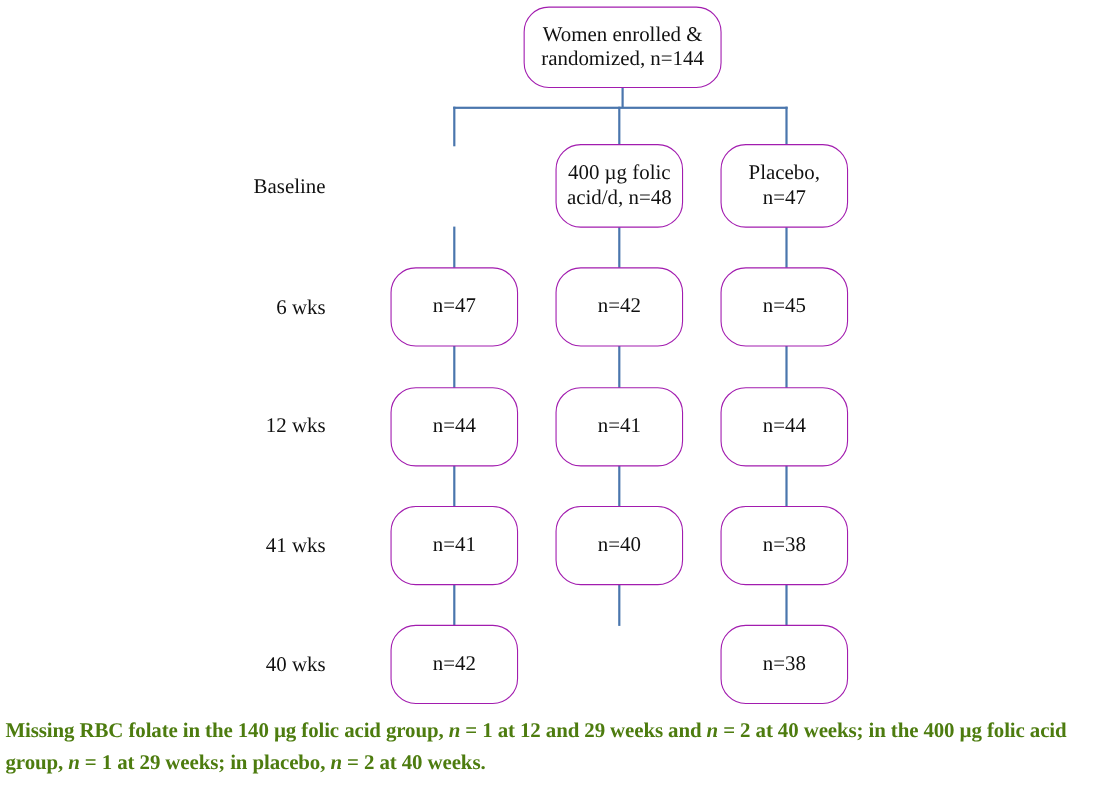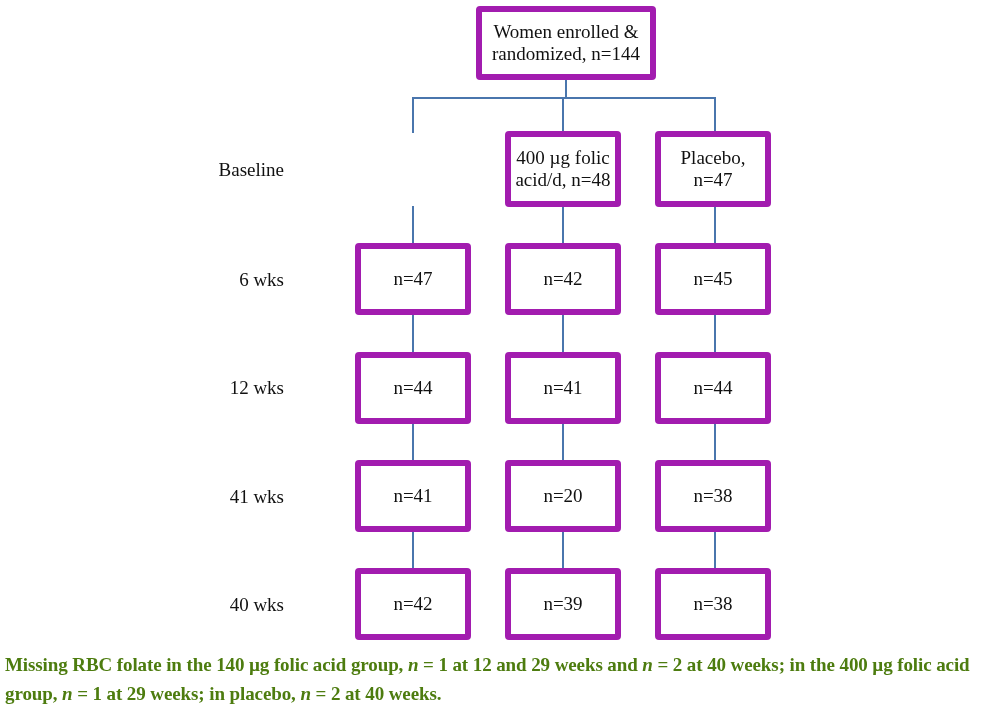--- a/index.html
+++ b/index.html
@@ -26,22 +26,22 @@
     position: absolute;
     background: #4a76ad;
   }
   .conn-v { width: 2px; }
   .conn-h { height: 2px; }
 
   
   .node {
     position: absolute;
     box-sizing: border-box;
-    border: 6px solid #a21caf;
-    border-radius: 4px;
+    border: 1px solid #a21caf;
+    border-radius: 23px;
     background: #ffffff;
     display: flex;
     align-items: center;
     justify-content: center;
     text-align: center;
     line-height: 1.18;
     z-index: 2;
   }
   .node-text {
     display: block;
@@ -77,21 +77,21 @@
   
   .row-0 { top: 243px; }
   .row-1 { top: 352px; }
   .row-2 { top: 460px; }
   .row-3 { top: 568px; }
 
   
   .row-label {
     position: absolute;
     width: 180px;
-    left: 104px;
+    left: 116px;
     text-align: right;
     font-size: 19px;
     color: #111111;
     z-index: 2;
   }
   .rl-baseline { top: 159px; }
   .rl-0 { top: 269px; }
   .rl-1 { top: 377px; }
   .rl-2 { top: 486px; }
   .rl-3 { top: 594px; }
@@ -169,24 +169,21 @@
     <span class="node-text">n=42</span>
   </div>
 
   <div class="node node-count col-1 row-0">
     <span class="node-text">n=42</span>
   </div>
   <div class="node node-count col-1 row-1">
     <span class="node-text">n=41</span>
   </div>
   <div class="node node-count col-1 row-2">
-    <span class="node-text">n=20</span>
-  </div>
-  <div class="node node-count col-1 row-3">
-    <span class="node-text">n=39</span>
+    <span class="node-text">n=40</span>
   </div>
 
   <div class="node node-count col-2 row-0">
     <span class="node-text">n=45</span>
   </div>
   <div class="node node-count col-2 row-1">
     <span class="node-text">n=44</span>
   </div>
   <div class="node node-count col-2 row-2">
     <span class="node-text">n=38</span>

